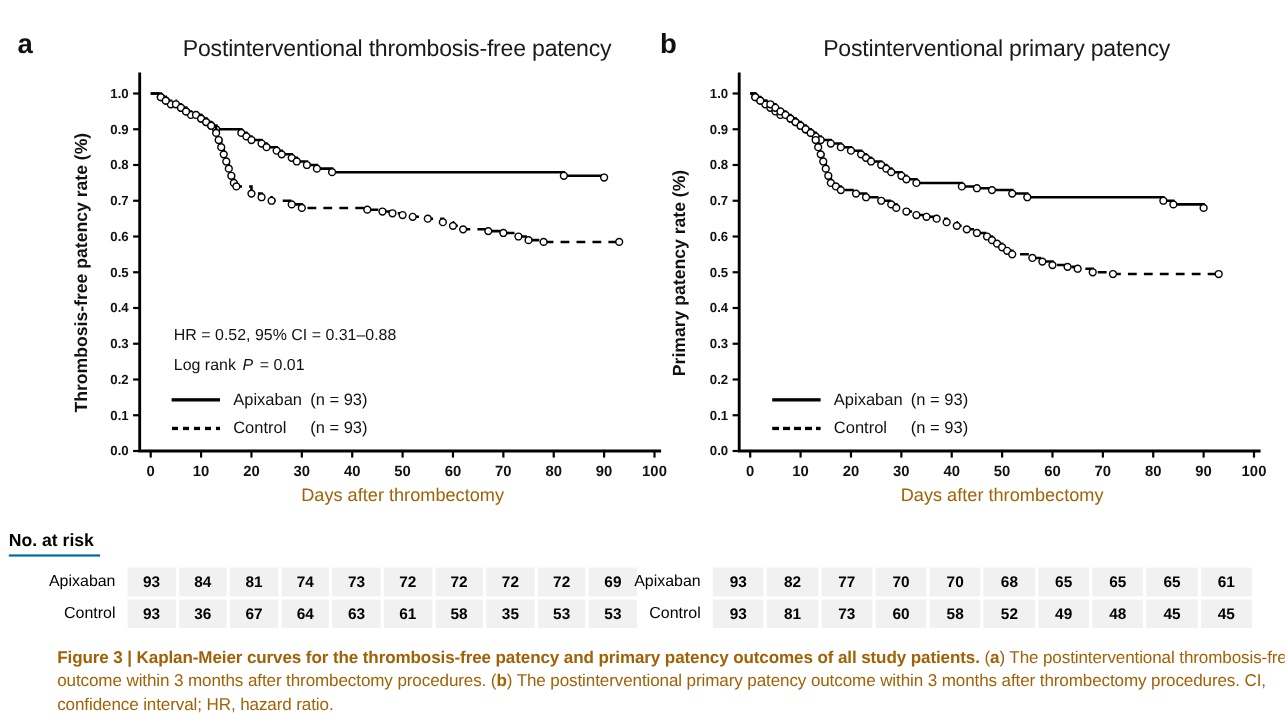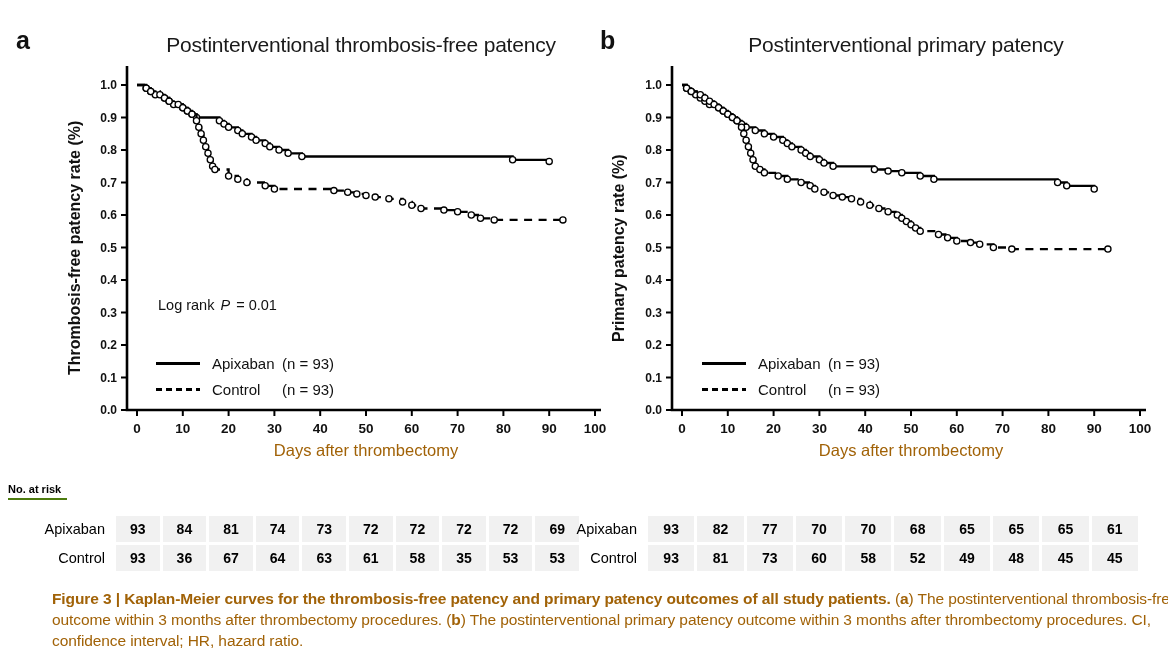--- a/index.html
+++ b/index.html
@@ -11,21 +11,21 @@
   .ylab{position:absolute;top:85px;height:326px;width:24px;writing-mode:vertical-rl;transform:rotate(180deg);text-align:center;font-size:16px;font-weight:600;color:#111;}
   .annotation{position:absolute;top:292px;font-size:14.5px;line-height:27px;color:#111;}
   .annotation .ital{font-style:italic;padding:0 2px;}
   .legend{position:absolute;top:350px;font-size:15px;color:#111;}
   .legend-row{height:26px;display:flex;align-items:center;}
   .sample{display:inline-block;width:44px;height:3px;margin-right:12px;flex:0 0 44px;}
   .sample.solid{background:#000;}
   .sample.dashed{background:repeating-linear-gradient(90deg,#000 0 6px,transparent 6px 10px);}
   .lname{display:inline-block;width:70px;}
   .xlab{position:absolute;top:441px;text-align:center;font-size:16.5px;color:#a16207;}
-  .risk-heading{position:absolute;left:8px;top:483px;font-size:11px;font-weight:700;border-bottom:2px solid #4d7c0f;padding:0 6px 3px 0;}
+  .risk-heading{position:absolute;left:8px;top:483px;font-size:16px;font-weight:700;border-bottom:2px solid #0369a1;padding:0 6px 3px 0;}
   .risk-table{position:absolute;top:516px;display:grid;column-gap:3px;row-gap:3px;}
   #risk-a{left:8px;width:571px;grid-template-columns:105px repeat(10,1fr);}
   #risk-b{left:588px;width:550px;grid-template-columns:57px repeat(10,1fr);}
   .risk-label{display:flex;align-items:center;justify-content:flex-end;padding-right:8px;font-size:14.5px;height:26px;}
   .risk-cell{background:#f1f1f1;display:flex;align-items:center;justify-content:center;font-size:14px;font-weight:600;height:26px;}
   .caption{position:absolute;left:8px;top:588px;width:1156px;font-size:15.5px;line-height:21px;color:#a16207;letter-spacing:-0.1px;margin-left:44px;}
   .caption b{font-weight:700;}
   
   .axis{fill:none;stroke:#000;stroke-width:2.6;}
   .tick{stroke:#000;stroke-width:2;}
@@ -286,20 +286,21 @@
   <div class="panel-letter" style="left:16px">a</div>
   <div class="panel-letter" style="left:600px">b</div>
 
   <div class="panel-title" style="left:672px;width:468px">Postinterventional primary patency</div>
   <div class="panel-title" style="left:127px;width:468px">Postinterventional thrombosis-free patency</div>
 
   <div class="ylab" style="left:66px">Thrombosis-free patency rate (%)</div>
   <div class="ylab" style="left:610px">Primary patency rate (%)</div>
 
   <div class="annotation" style="left:158px">
+    <div>HR = 0.52, 95% CI = 0.31–0.88</div>
     <div><span>Log rank </span><span class="ital">P</span><span> = 0.01</span></div>
   </div>
 
   <div class="legend" style="left:156px">
     <div class="legend-row">
       <span class="sample solid"></span>
       <span class="lname">Apixaban</span>
       <span>(n = 93)</span>
     </div>
     <div class="legend-row">

